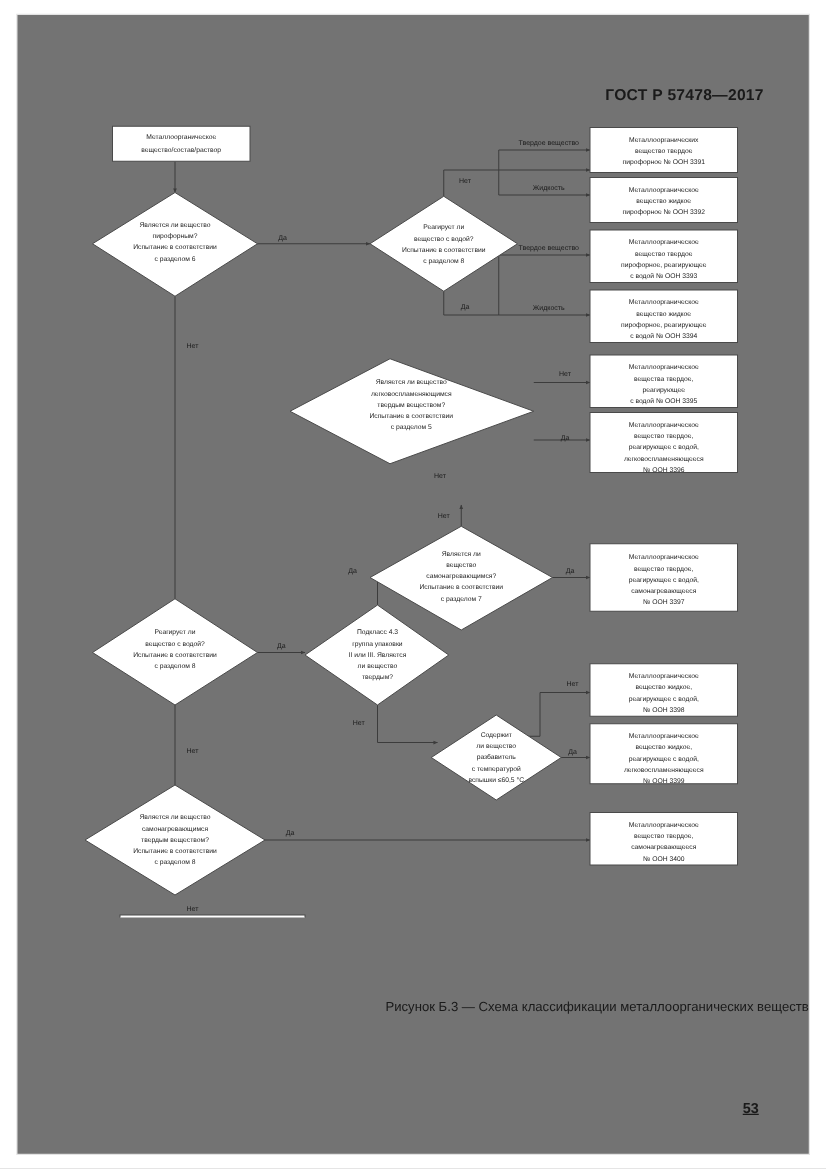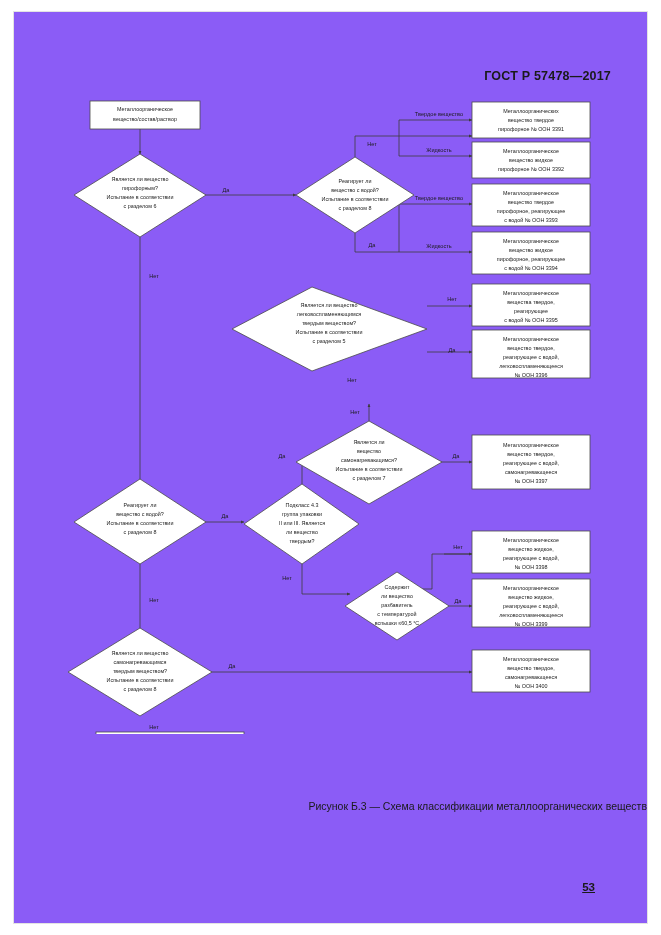--- a/index.html
+++ b/index.html
@@ -18,21 +18,21 @@
     margin: 0 auto;
     background: #ffffff;
     overflow: hidden;
   }
   .sheet {
     position: absolute;
     left: 14px;
     top: 12px;
     width: 633px;
     height: 911px;
-    background: #8b5cf6;
+    background: #737373;
     box-shadow: 0 0 0 1px #e3e3e3;
   }
   .doc-header {
     position: absolute;
     right: 36px;
     top: 57px;
     font-size: 12.5px;
     font-weight: bold;
     color: #1a1a1a;
     letter-spacing: .2px;
@@ -52,21 +52,21 @@
     position: absolute;
     left: 0;
     right: 0;
     top: 788px;
     text-align: right;
     font-size: 10.5px;
     color: #1a1a1a;
   }
   .page-number {
     position: absolute;
-    right: 52px;
+    right: 40px;
     top: 869px;
     font-size: 11.5px;
     font-weight: bold;
     color: #1a1a1a;
     text-decoration: underline;
   }
   
   text.node-label {
     font-family: "Liberation Sans", "DejaVu Sans", sans-serif;
     font-size: 5.4px;

